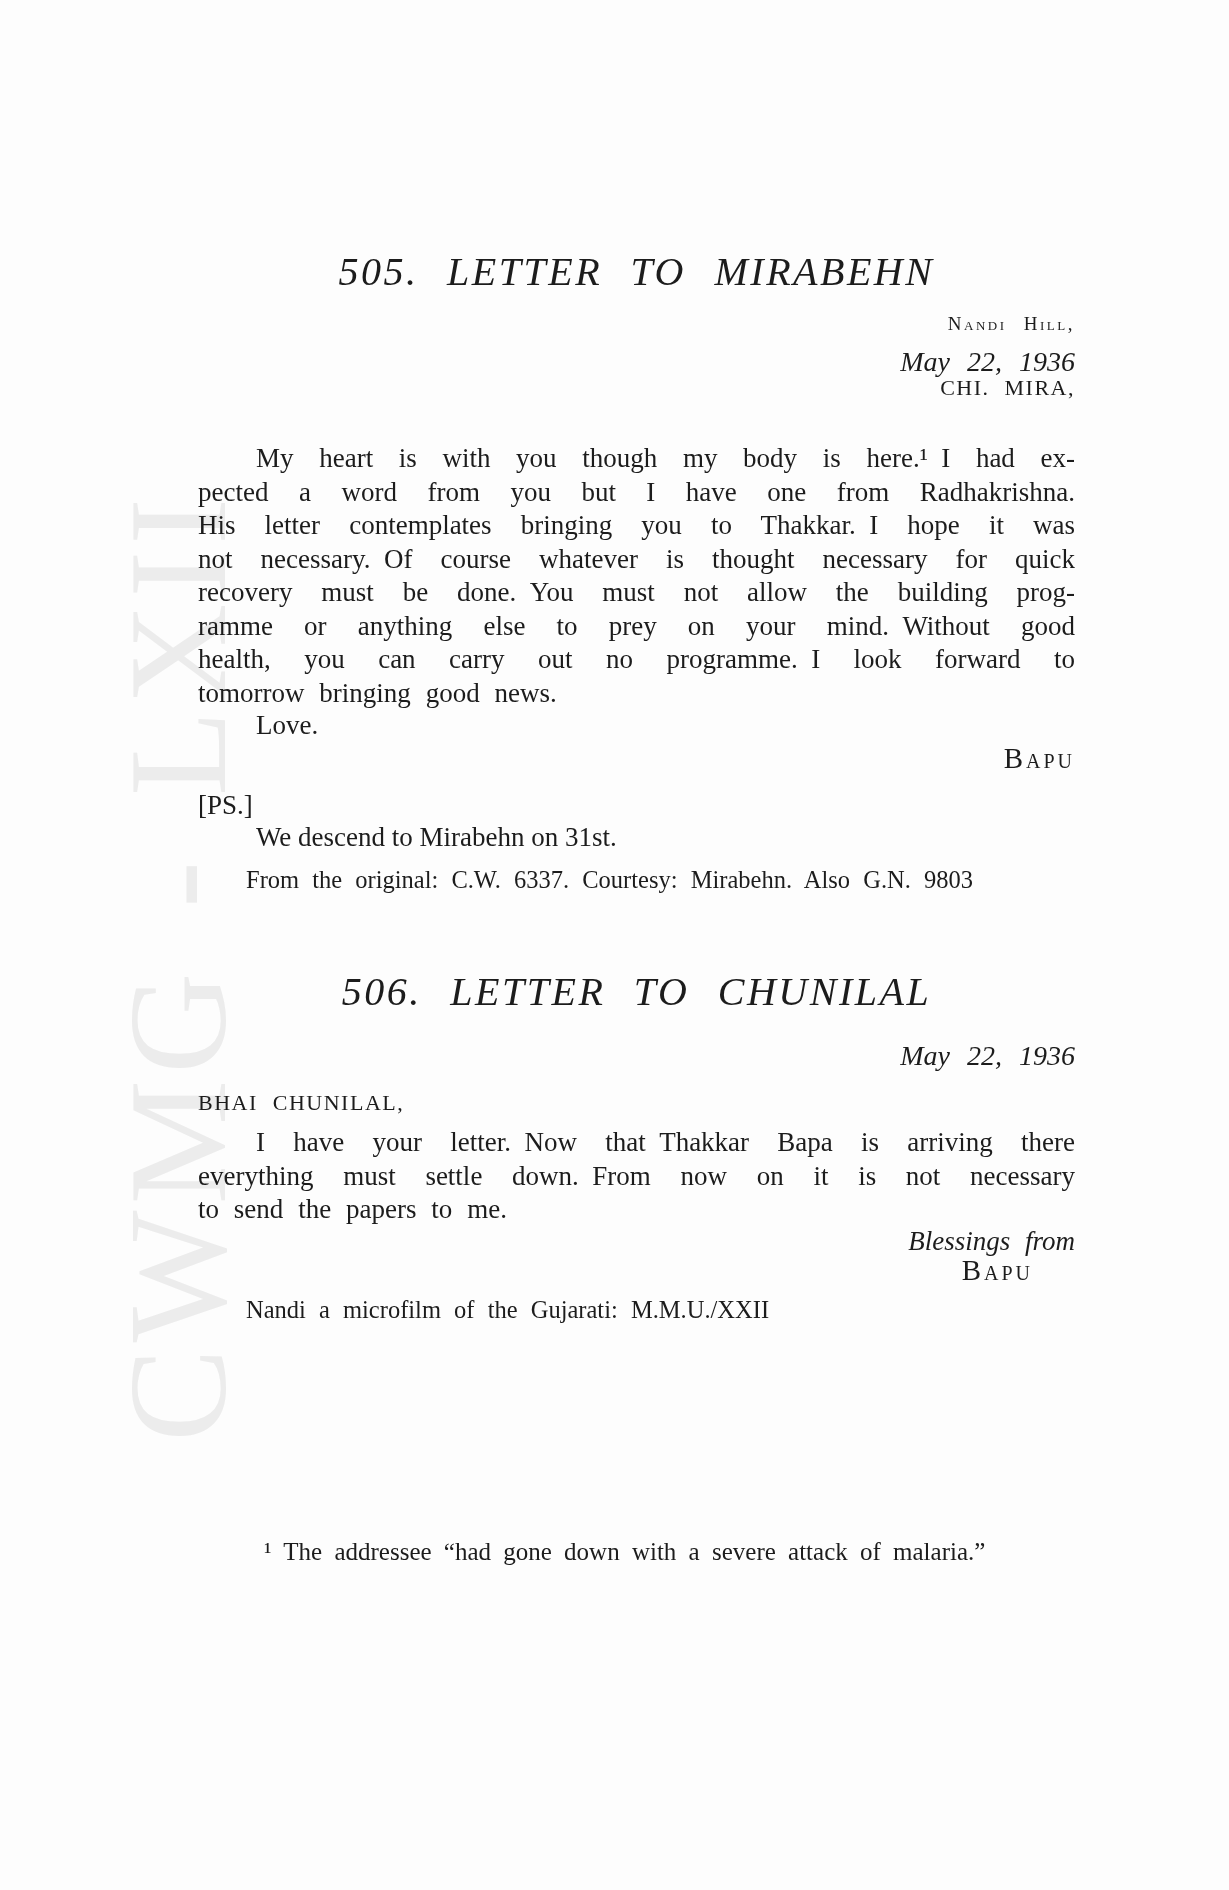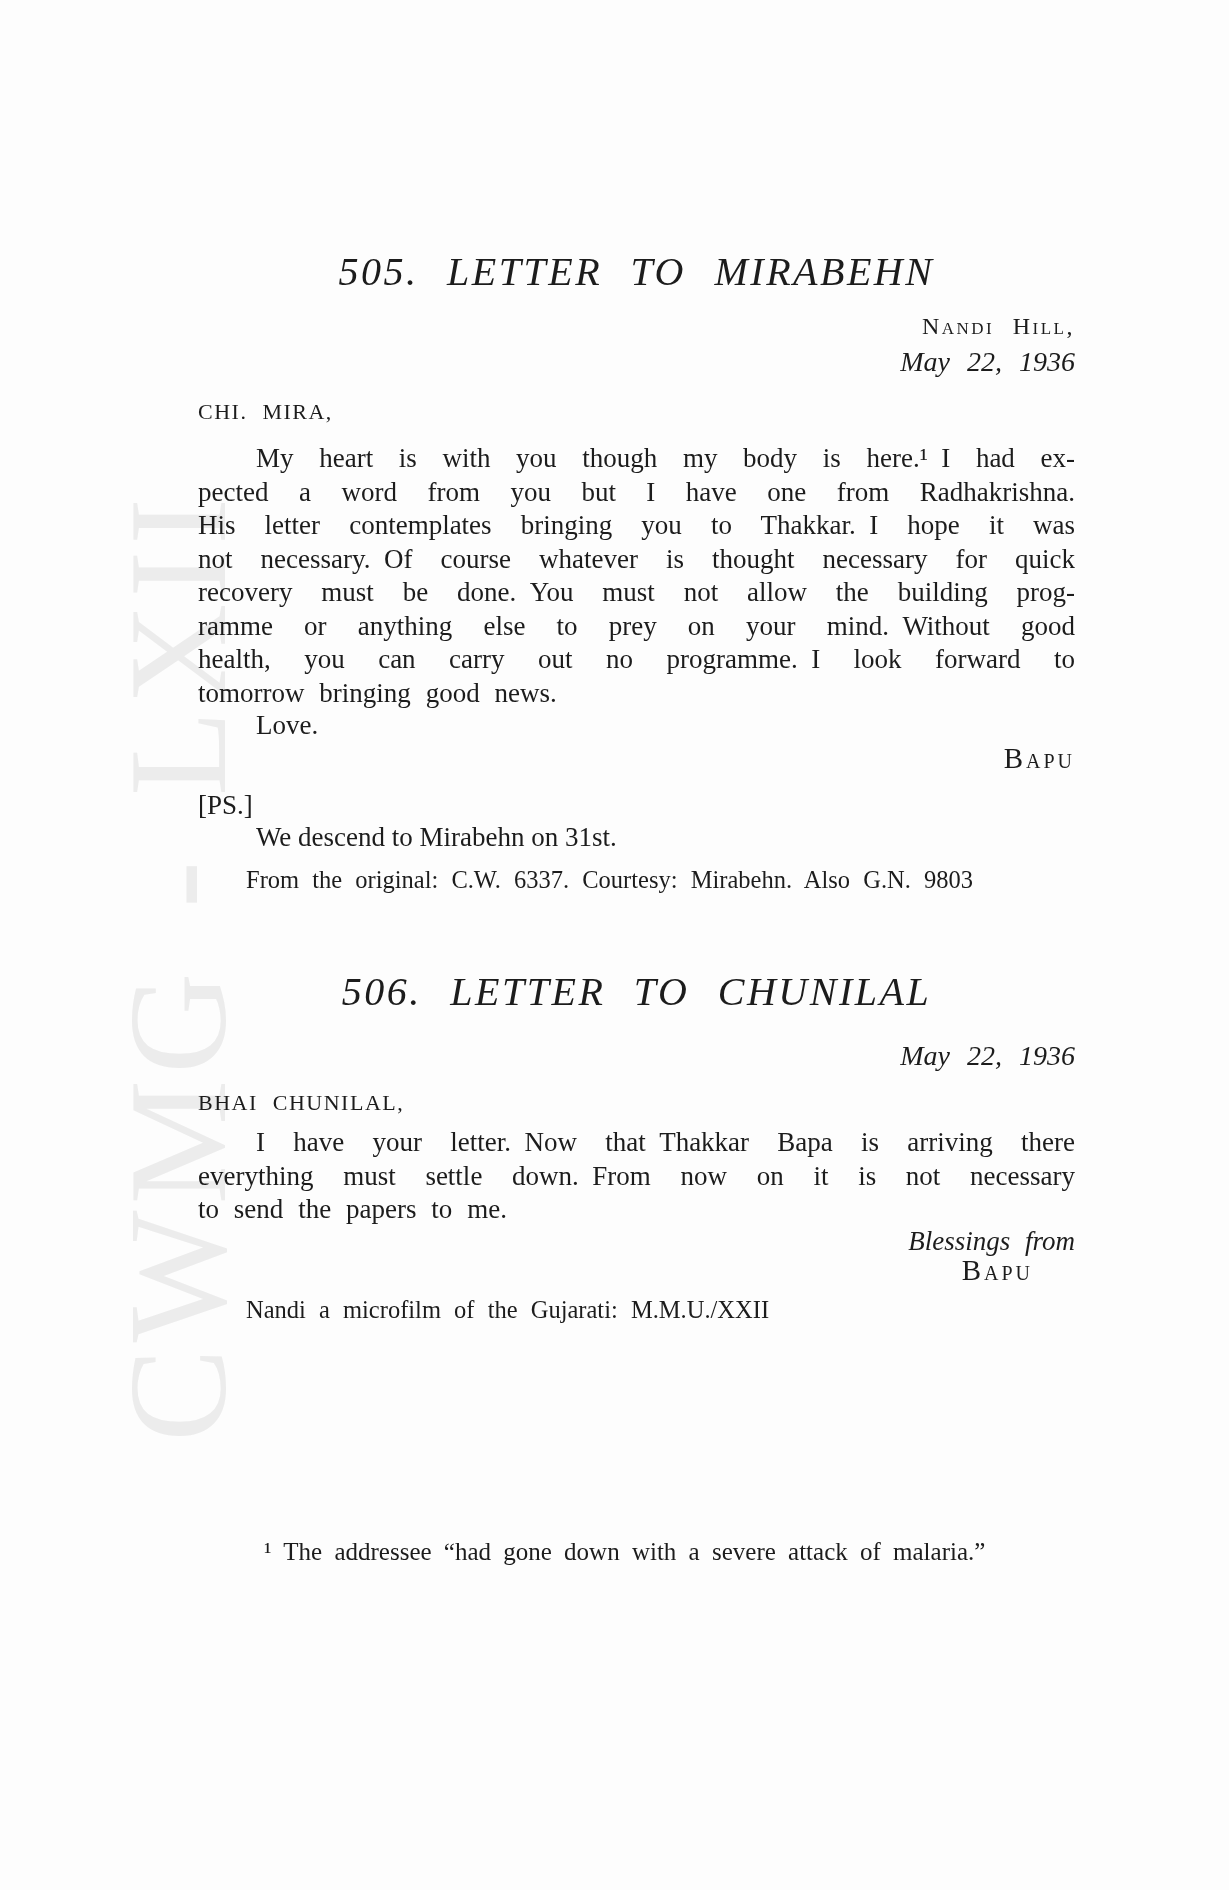--- a/index.html
+++ b/index.html
@@ -54,38 +54,38 @@
     font-size: 40px;
     letter-spacing: 2.5px;
     word-spacing: 16px;
     white-space: nowrap;
   }
   .t505 { top: 248px; }
   .t506 { top: 968px; }
   .right { text-align: right; }
   .smallcaps {
     font-variant: small-caps;
-    font-size: 24px;
+    font-size: 19px;
     letter-spacing: 2.5px;
     word-spacing: 10px;
   }
   .place505 { top: 313px; }
   .date {
     font-style: italic;
     font-size: 28px;
     word-spacing: 10px;
   }
   .date505 { top: 346px; }
   .date506 { top: 1040px; }
   .salutation {
     font-size: 22px;
     letter-spacing: 1.5px;
     word-spacing: 8px;
   }
-  .sal505 { top: 399px; }
+  .sal505 { top: 375px; text-align: right; }
   .sal506 { top: 1090px; }
   .bodyblock {
     font-size: 27px;
     word-spacing: 0.30em;
   }
   .body505 { top: 442px; }
   .body506 { top: 1126px; }
   .bodyblock .jline {
     line-height: 33.5px;
     text-align: justify;

